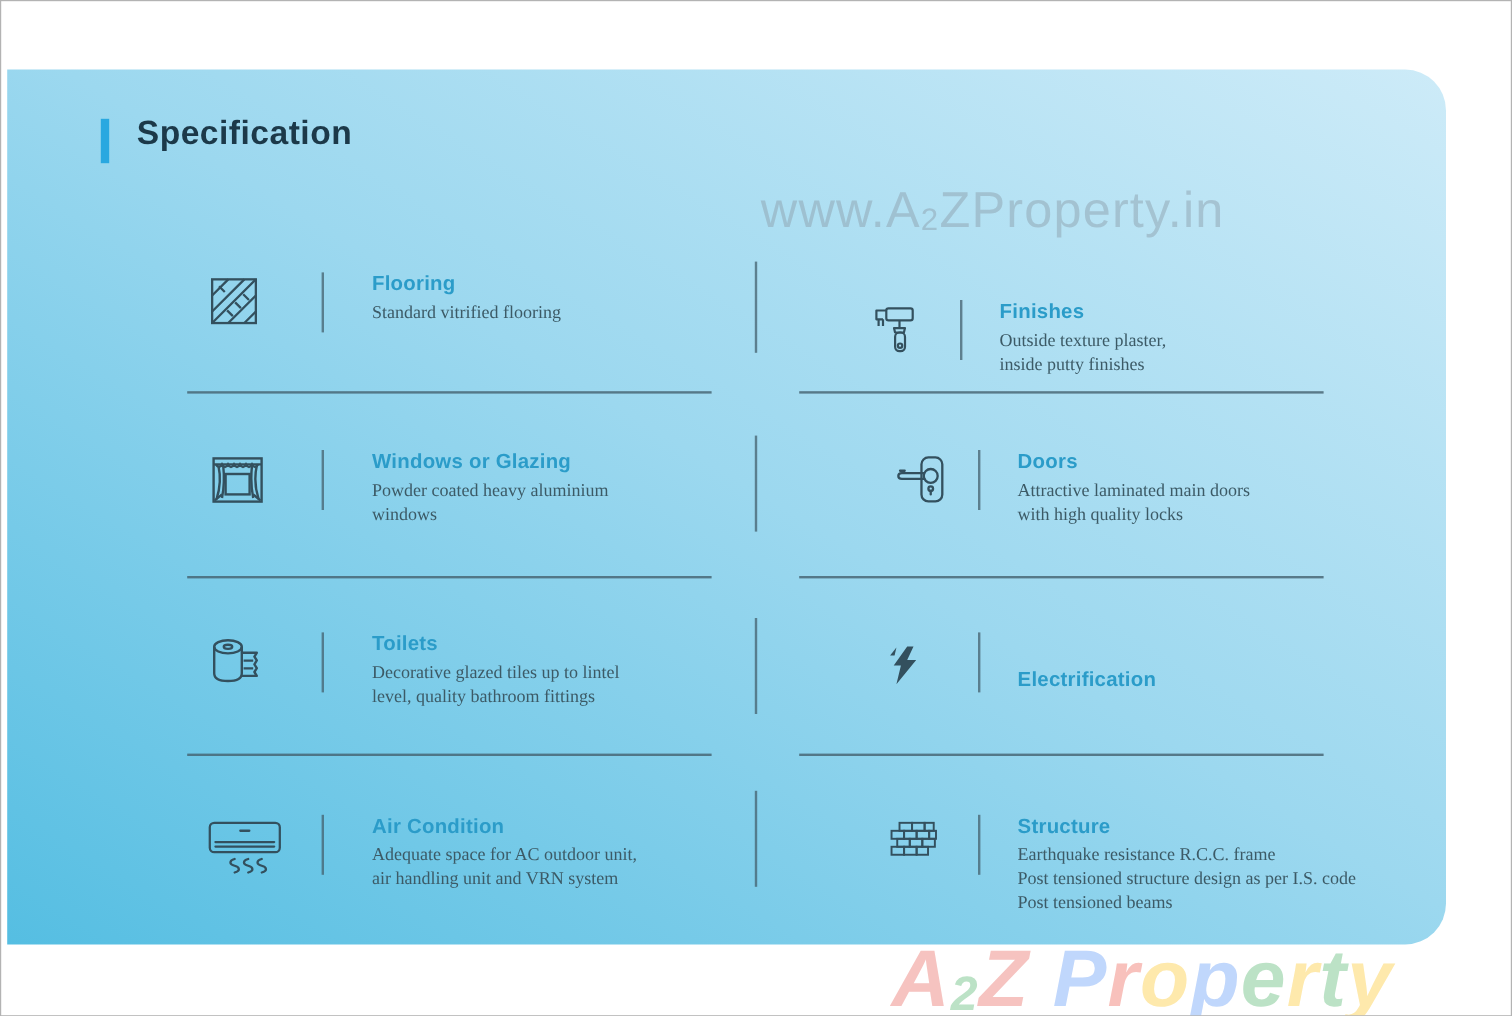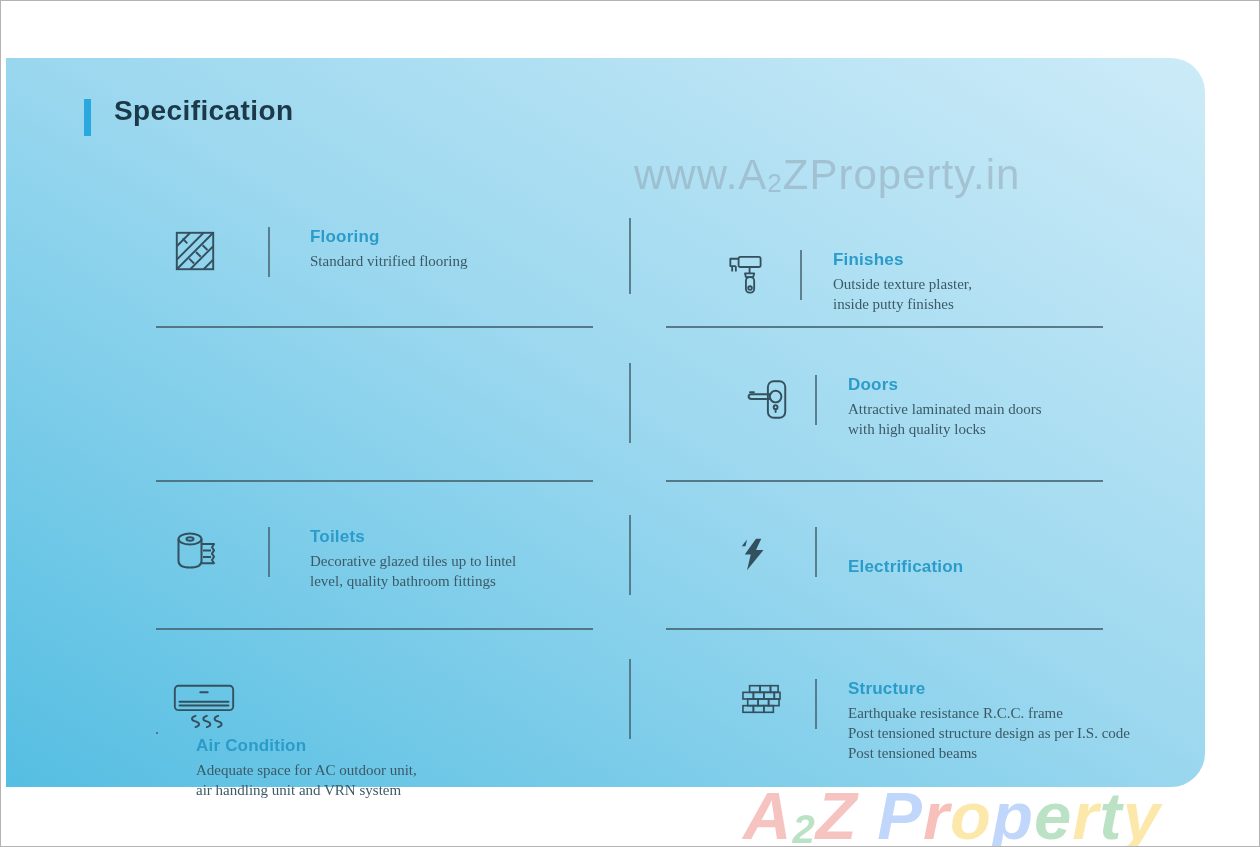--- a/index.html
+++ b/index.html
@@ -91,20 +91,39 @@
       </svg>
     </div>
     <div class="sep"></div>
     <div class="text">
       <div class="item-title">Finishes</div>
       <div class="item-desc">Outside texture plaster,
 inside putty finishes</div>
     </div>
   </div>
 
+  <div class="item left" style="left:155px; top:372px;">
+    <div class="icon-wrap">
+      <svg width="52" height="46" viewBox="0 0 48 46" fill="none" stroke="var(--icon-stroke)" stroke-width="2">
+        <rect x="4" y="6" width="40" height="36"></rect>
+        <line x1="4" y1="11" x2="44" y2="11"></line>
+        <path d="M6,11 q2.5,4.5 5,0 q2.5,4.5 5,0 q2.5,4.5 5,0 q2.5,4.5 5,0 q2.5,4.5 5,0 q2.5,4.5 5,0 q2.5,4.5 5,0"></path>
+        <path d="M8,12 C10,21 10,29 6.5,40 M12,12 C13,21 13,29 11,39"></path>
+        <path d="M40,12 C38,21 38,29 41.5,40 M36,12 C35,21 35,29 37,39"></path>
+        <rect x="14" y="19" width="20" height="17"></rect>
+        <path d="M5,41 L11,36 M43,41 L37,36"></path>
+      </svg>
+    </div>
+    <div class="sep"></div>
+    <div class="text">
+      <div class="item-title">Windows or Glazing</div>
+      <div class="item-desc">Powder coated heavy aluminium
+windows</div>
+    </div>
+  </div>
 
   <div class="item left" style="left:155px; top:524px;">
     <div class="icon-wrap">
       <svg width="50" height="46" viewBox="0 0 48 46" fill="none" stroke="var(--icon-stroke)" stroke-width="2" stroke-linejoin="round">
         <path d="M5.5,11 V33 q0,6.5 11.5,6.5 q11.5,0 11.5,-6.5 V11"></path>
         <ellipse cx="17" cy="11" rx="11.5" ry="5.5"></ellipse>
         <ellipse cx="17" cy="11" rx="3.5" ry="1.7"></ellipse>
         <path d="M28.5,16 H41 l-2,3.2 2,3.2 -2,3.2 2,3.2 -2,3.2 2,3.2 H28.5"></path>
         <path d="M30,22.5 h8 M30,29 h8"></path>
       </svg>
@@ -142,21 +161,21 @@
         <polygon points="24,3 9,24 17,24 12,45 34,18 24,18 31,3"></polygon>
         <polygon points="12,4 5,13 10,13"></polygon>
       </svg>
     </div>
     <div class="sep"></div>
     <div class="text">
       <div class="item-title">Electrification</div>
     </div>
   </div>
 
-  <div class="item left" style="left:155px; top:676px;flex-direction:column;">
+  <div class="item left" style="left:155px; top:676px;">
     <div class="icon-wrap">
       <svg width="64" height="50" viewBox="0 0 68 53" fill="none" stroke="var(--icon-stroke)" stroke-width="2" stroke-linecap="round">
         <rect x="3" y="6" width="62" height="26" rx="4"></rect>
         <line x1="30" y1="13" x2="38" y2="13"></line>
         <line x1="8" y1="23" x2="60" y2="23"></line>
         <line x1="8" y1="27" x2="60" y2="27"></line>
         <path d="M25,38 c-5,1.5 -5,4.5 0,6 c5,1.5 5,4.5 0,6"></path>
         <path d="M37,38 c-5,1.5 -5,4.5 0,6 c5,1.5 5,4.5 0,6"></path>
         <path d="M49,38 c-5,1.5 -5,4.5 0,6 c5,1.5 5,4.5 0,6"></path>
       </svg>

